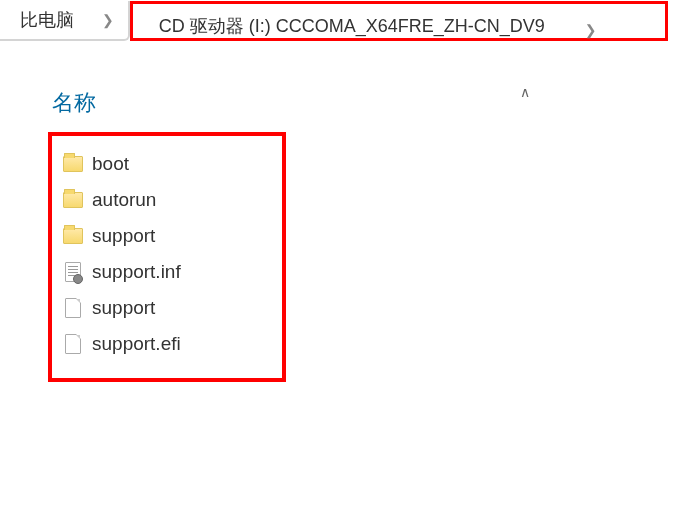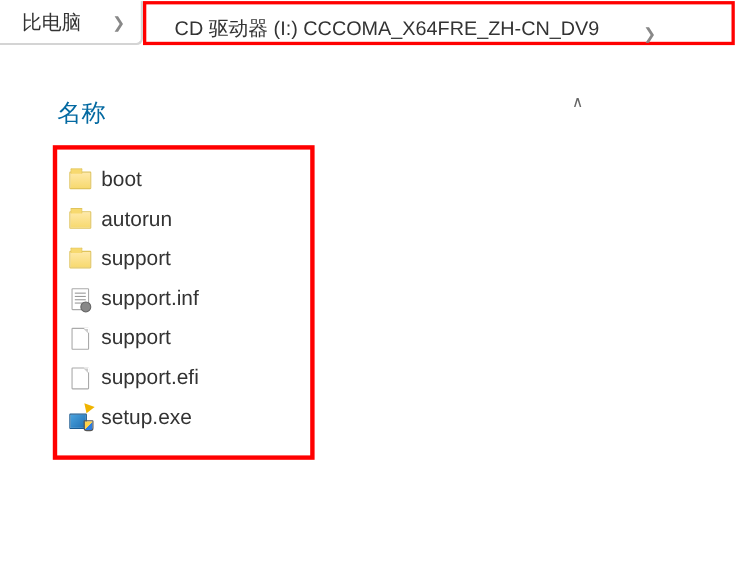--- a/index.html
+++ b/index.html
@@ -246,24 +246,14 @@
           <span class="file"></span>
         </span>
       <span class="label">support</span>
     </div>
     <div class="file-item">
       <span class="icon">
           <span class="file"></span>
         </span>
       <span class="label">support.efi</span>
     </div>
-    <div class="file-item">
-      <span class="icon">
-          <span class="exe">
-            <span class="exe-box"></span>
-            <span class="exe-arrow"></span>
-            <span class="exe-shield"></span>
-          </span>
-        </span>
-      <span class="label">setup.exe</span>
-    </div>
   </div>
 </div>
 
 </body></html>

